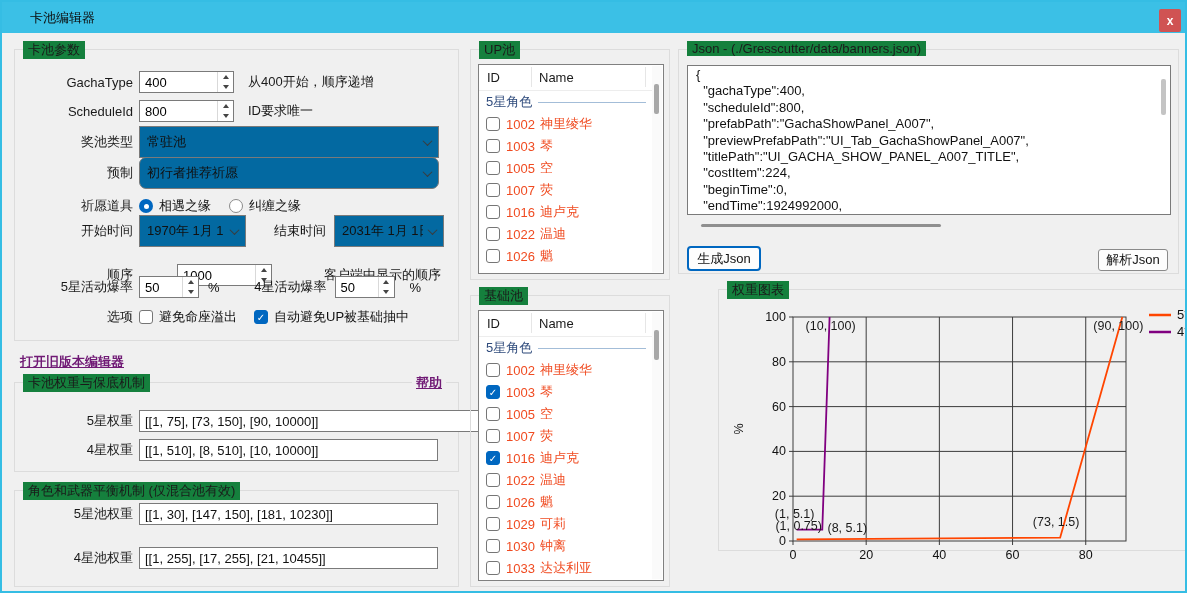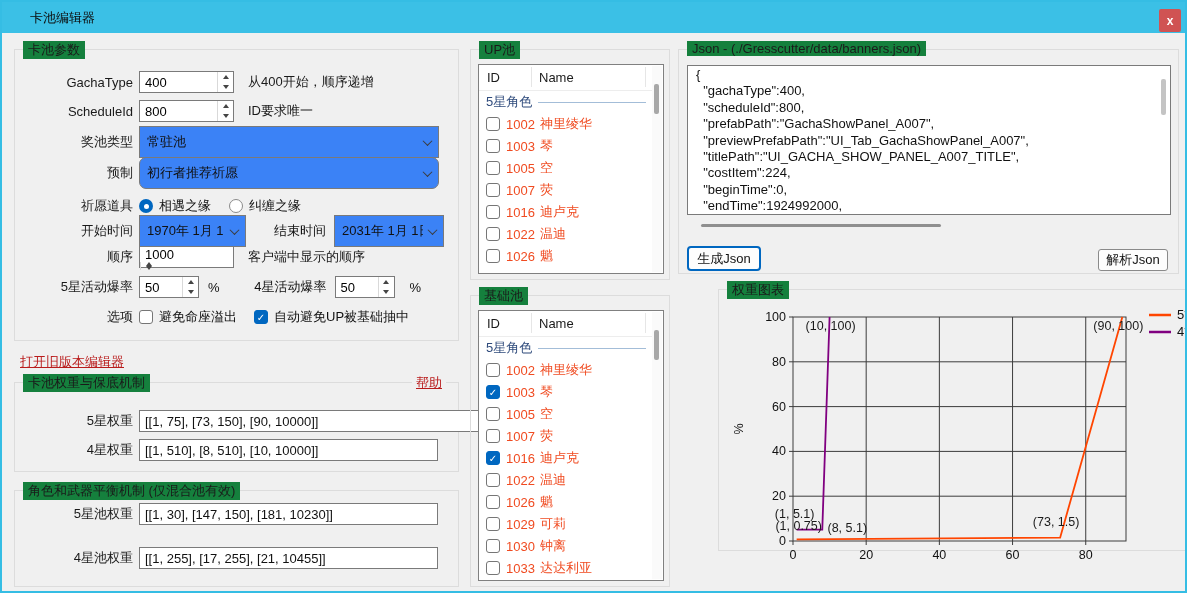--- a/index.html
+++ b/index.html
@@ -13,34 +13,34 @@
   .title-text { font-size:13px; color:#0d0d0d; }
   .close-btn { position:absolute; top:7px; right:4px; width:22px; height:23px; background:#d05353;
                color:#fff; font-size:12px; font-weight:bold; display:flex; align-items:center;
                justify-content:center; border-radius:2px; cursor:default; }
 
   .groupbox { position:absolute; border:1px solid #dcdcdc; background:transparent; }
   .group-label { position:absolute; top:-9px; left:8px; background:#15803d; padding:0 5px;
                  font-size:13px; color:#1a1a1a; white-space:nowrap; }
   .group-link { position:absolute; top:-9px; right:12px; background:#f0f0f0; padding:0 4px; }
 
-  .link { color:#b91c1c; text-decoration:underline; font-size:13px; cursor:pointer; white-space:nowrap; }
+  .link { color:#701a75; text-decoration:underline; font-size:13px; cursor:pointer; white-space:nowrap;font-weight:bold; }
 
   .form-row { position:absolute; left:0; width:100%; height:22px; display:flex; align-items:center; }
   .form-label { width:118px; text-align:right; margin-right:6px; flex:none; color:#1a1a1a; }
   .hint { margin-left:14px; color:#1a1a1a; white-space:nowrap; }
 
   .spinbox { display:flex; align-items:stretch; background:#fff; border:1px solid #7a7a7a; height:22px; flex:none; }
   .spinbox input { border:0; outline:0; flex:1; min-width:0; padding:0 5px; font:13px "Liberation Sans",sans-serif; background:transparent; }
   .spins { width:16px; border-left:1px solid #d9d9d9; display:flex; flex-direction:column; }
   .sp { flex:1; display:flex; align-items:center; justify-content:center; cursor:default; }
   .arr-u { width:0; height:0; border-left:3.5px solid transparent; border-right:3.5px solid transparent; border-bottom:4.5px solid #444; }
   .arr-d { width:0; height:0; border-left:3.5px solid transparent; border-right:3.5px solid transparent; border-top:4.5px solid #444; }
 
-  .combo, .datebox { background:#3b82f6; border:1px solid #7a7a7a; height:32px; display:flex;
+  .combo, .datebox { background:#0369a1; border:1px solid #7a7a7a; height:32px; display:flex;
                      align-items:center; padding:0 7px; flex:none; }
   .combo-text { flex:1; white-space:nowrap; overflow:hidden; }
   .chev { width:7px; height:7px; border-right:1.4px solid #3c3c3c; border-bottom:1.4px solid #3c3c3c;
           transform:rotate(45deg) translate(-1px,-1px); flex:none; margin-left:6px; }
 
   .rad { width:14px; height:14px; border-radius:50%; background:#fff; border:1px solid #8a8a8a; flex:none; position:relative; }
   .rad.checked { border:none; background:#0067c0; }
   .rad.checked::after { content:""; position:absolute; left:4.5px; top:4.5px; width:5px; height:5px; border-radius:50%; background:#fff; }
   .rlabel, .clabel { margin:0 0 0 6px; white-space:nowrap; }
 
@@ -154,23 +154,23 @@
         <span class="combo-text">1970年 1月 1日</span>
         <i class="chev"></i>
       </div>
       <span style="margin-left:20px; width:60px; text-align:right;">结束时间</span>
       <div class="datebox" style="width:110px; margin-left:8px;">
         <span class="combo-text">2031年 1月 1日</span>
         <i class="chev"></i>
       </div>
     </div>
 
-    <div class="form-row" style="top:196px;">
+    <div class="form-row" style="top:214px;gap:38px;">
       <span class="form-label">顺序</span>
-      <div class="spinbox" style="width:95px;flex-direction:column;">
+      <div class="spinbox" style="width:95px;">
         <input value="1000" style="">
         <div class="spins">
           <div class="sp">
               <i class="arr-u"></i>
             </div>
           <div class="sp">
               <i class="arr-d"></i>
             </div>
         </div>
       </div>

